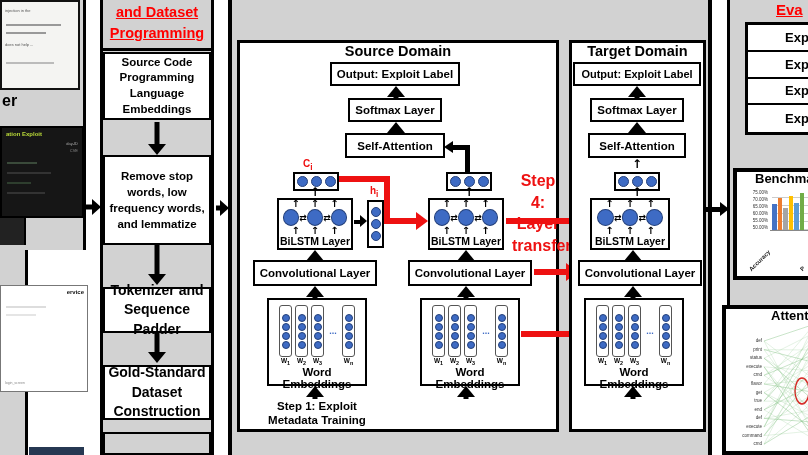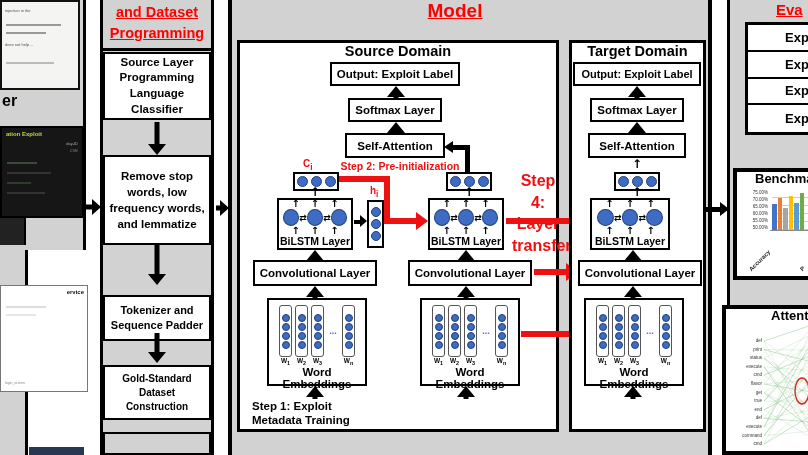--- a/index.html
+++ b/index.html
@@ -14,21 +14,21 @@
   .va .hd{position:absolute;left:50%;transform:translateX(-50%);top:0;width:0;height:0;border-left:9px solid transparent;border-right:9px solid transparent;border-bottom:11px solid #000;}
   
   .ha{position:absolute;height:16px;}
   .ha .sh{position:absolute;left:0;right:7px;top:50%;height:5px;transform:translateY(-50%);background:#000;}
   .ha .hd{position:absolute;right:0;top:50%;transform:translateY(-50%);width:0;height:0;border-top:8px solid transparent;border-bottom:8px solid transparent;border-left:9px solid #000;}
   
   .redbar{position:absolute;background:#ee1111;}
   .redhead{position:absolute;width:0;height:0;border-top:9px solid transparent;border-bottom:9px solid transparent;border-left:12px solid #ee1111;}
   .lhead{position:absolute;width:0;height:0;border-top:6.5px solid transparent;border-bottom:6.5px solid transparent;border-right:9px solid #000;}
   .rhead{position:absolute;width:0;height:0;border-top:7px solid transparent;border-bottom:7px solid transparent;border-left:9px solid #000;}
-  .steptxt{position:absolute;font-weight:bold;font-size:11.5px;line-height:1.25;text-align:left;color:#000;}
+  .steptxt{position:absolute;font-weight:bold;font-size:11.5px;line-height:1.25;text-align:center;color:#000;}
   .redstep{position:absolute;color:#ee1111;font-weight:bold;text-align:center;}
   
   .bilstm{position:absolute;background:#fff;border:2.5px solid #000;box-sizing:border-box;display:flex;flex-direction:column;}
   .brow{display:flex;justify-content:space-around;align-items:center;padding:0 7px;}
   .ua{font-family:"DejaVu Sans",sans-serif;font-weight:bold;font-size:10px;line-height:8px;color:#000;}
   .bc{width:17px;height:17px;border-radius:50%;background:#3e6bc4;border:1.5px solid #24407a;box-sizing:border-box;}
   .bi{font-family:"DejaVu Sans",sans-serif;font-weight:bold;font-size:9px;color:#000;}
   .blabel{font-weight:bold;font-size:10.5px;text-align:center;line-height:13px;}
   .ctx{position:absolute;background:#fff;border:2px solid #000;box-sizing:border-box;display:flex;align-items:center;justify-content:center;gap:3px;}
   .bd{width:11px;height:11px;border-radius:50%;background:#3e6bc4;border:1px solid #24407a;box-sizing:border-box;}
@@ -93,66 +93,64 @@
 
   <div class="ha" style="left:86px;top:199px;width:15px;">
       <i class="sh"></i>
       <i class="hd"></i>
     </div>
 
   <div class="graycol" style="left:100px;top:0;width:114px;height:455px;border-left:3.5px solid #000;border-right:3.5px solid #000;"></div>
   <div class="abs redtitle" style="left:101px;top:2px;width:112px;font-size:14.5px;line-height:1.45;">and Dataset Programming</div>
   <div class="abs" style="left:100px;top:48px;width:114px;height:3px;background:#000;"></div>
 
-  <div class="box" style="left:103px;top:52px;width:108px;height:68px;font-size:11.5px;line-height:1.35;padding:2px;">Source Layer Programming Language Classifier</div>
+  <div class="box" style="left:103px;top:52px;width:108px;height:68px;font-size:11.5px;line-height:1.35;padding:2px;">Source Code Programming Language Embeddings</div>
   <div class="va" style="left:148px;top:122px;height:33px;">
       <i class="hd" style="transform:translateX(-50%) rotate(180deg);top:auto;bottom:0;"></i>
       <i class="sh" style="top:0;bottom:9px;"></i>
     </div>
   <div class="box" style="left:103px;top:155px;width:108px;height:90px;font-size:11.5px;line-height:1.4;padding:2px;">Remove stop words, low frequency words, and lemmatize</div>
   <div class="va" style="left:148px;top:245px;height:40px;">
       <i class="hd" style="transform:translateX(-50%) rotate(180deg);top:auto;bottom:0;"></i>
       <i class="sh" style="top:0;bottom:9px;"></i>
     </div>
-  <div class="box" style="left:103px;top:295px;width:108px;height:46px;font-size:11px;line-height:1.4;padding:2px;">Tokenizer and Sequence Padder</div>
+  <div class="box" style="left:103px;top:287px;width:108px;height:46px;font-size:14px;line-height:1.4;padding:2px;">Tokenizer and Sequence Padder</div>
   <div class="va" style="left:148px;top:333px;height:30px;">
       <i class="hd" style="transform:translateX(-50%) rotate(180deg);top:auto;bottom:0;"></i>
       <i class="sh" style="top:0;bottom:9px;"></i>
     </div>
-  <div class="box" style="left:103px;top:365px;width:108px;height:55px;font-size:10px;line-height:1.4;padding:2px;">Gold-Standard Dataset Construction</div>
+  <div class="box" style="left:103px;top:365px;width:108px;height:55px;font-size:14px;line-height:1.4;padding:2px;">Gold-Standard Dataset Construction</div>
   <div class="abs" style="left:103px;top:432px;width:108px;height:23px;background:#d2d2d2;border:2.5px solid #000;box-sizing:border-box;"></div>
 
   <div class="ha" style="left:216px;top:200px;width:13px;">
       <i class="sh"></i>
       <i class="hd"></i>
     </div>
 
   <div class="graycol" style="left:228px;top:0;width:484px;height:455px;border-left:4px solid #000;border-right:4px solid #000;"></div>
-  <div class="abs redtitle" style="left:350px;top:0;width:210px;font-size:19px;">Model</div>
 
   <div class="abs" style="left:237px;top:40px;width:322px;height:392px;background:#fff;border:3px solid #000;box-sizing:border-box;"></div>
   <div class="abs" style="left:237px;top:43px;width:322px;text-align:center;font-weight:bold;font-size:14.5px;">Source Domain</div>
   <div class="box" style="left:330px;top:62px;width:130px;height:24px;font-size:11.5px;">Output: Exploit Label</div>
   <div class="va" style="left:387px;top:86px;height:12px;">
       <i class="hd"></i>
       <i class="sh"></i>
     </div>
   <div class="box" style="left:348px;top:98px;width:94px;height:24px;font-size:11.5px;">Softmax Layer</div>
   <div class="va" style="left:387px;top:122px;height:11px;">
       <i class="hd"></i>
       <i class="sh"></i>
     </div>
   <div class="box" style="left:345px;top:133px;width:100px;height:25px;font-size:11.5px;">Self-Attention</div>
 
   <div class="abs" style="left:465px;top:145px;width:5px;height:28px;background:#000;"></div>
   <div class="abs" style="left:452px;top:145px;width:18px;height:5px;background:#000;"></div>
   <div class="lhead" style="left:444px;top:141px;"></div>
 
   <div class="redstep" style="left:303px;top:158px;font-size:10px;"><span>C</span><sub>i</sub></div>
-  <div class="redstep" style="left:330px;top:160px;width:140px;font-size:10.5px;">Step 2: Pre-initialization</div>
 
   <div class="ctx" style="left:293px;top:172px;width:46px;height:19px;">
       <i class="bd"></i>
       <i class="bd"></i>
       <i class="bd"></i>
     </div>
   <span class="thin" style="left:310px;top:187px;">↑</span>
   <div class="bilstm" style="left:277px;top:198px;width:76px;height:52px;">
     <div class="brow" style="height:8px;">
         <span class="ua">↑</span>

